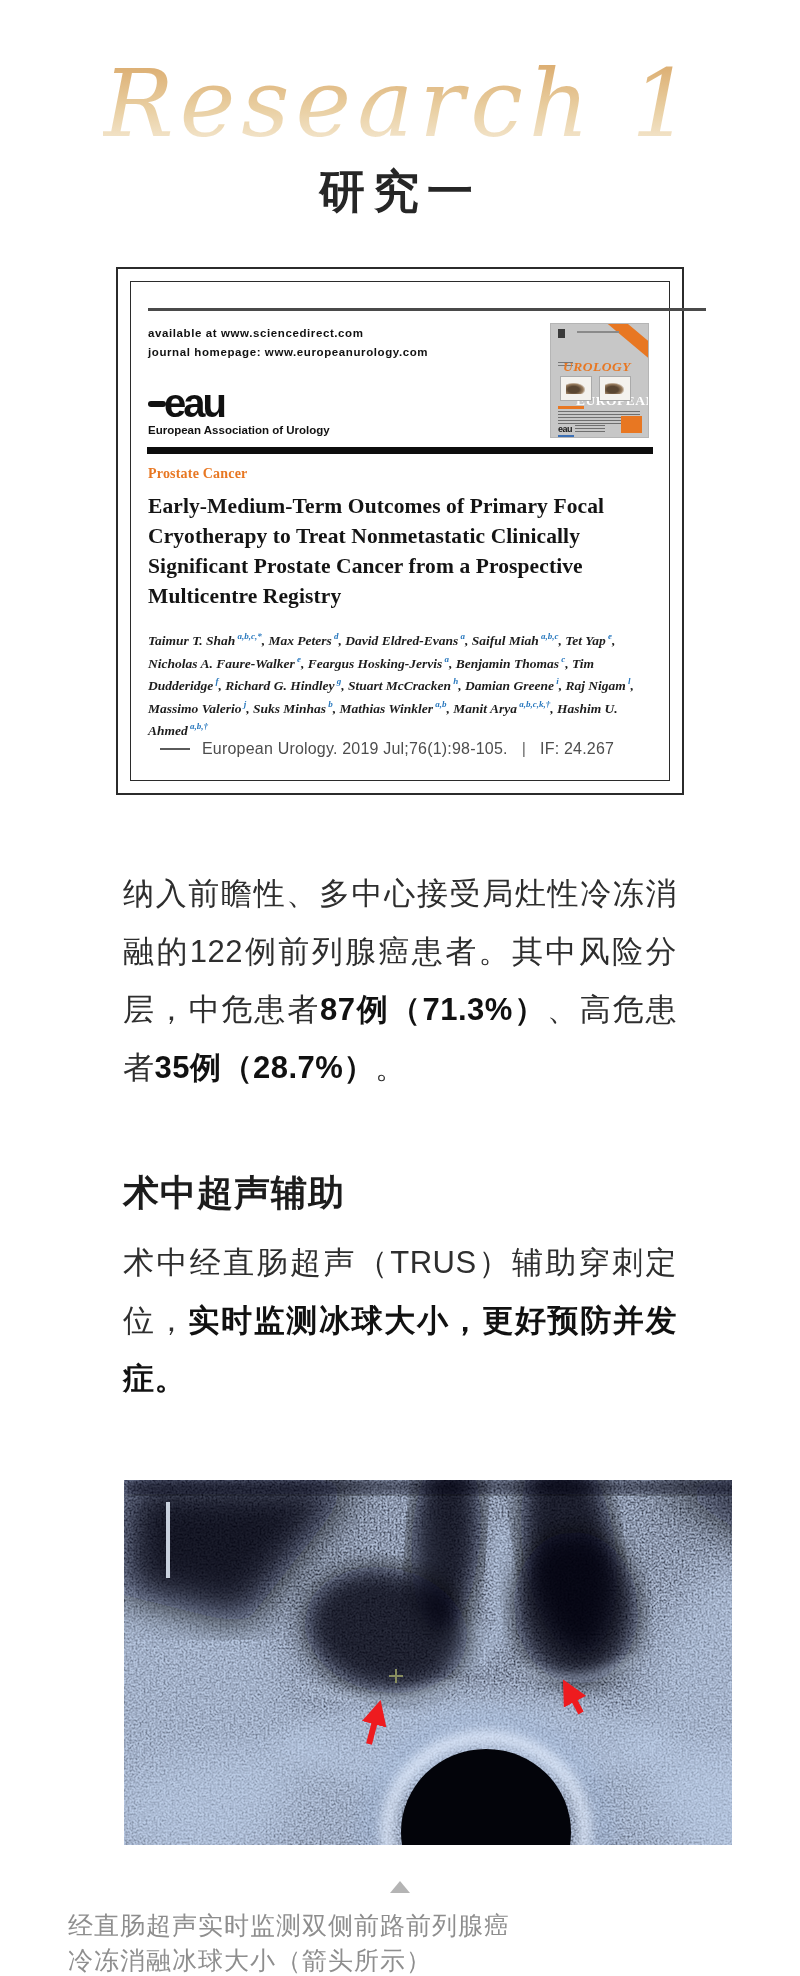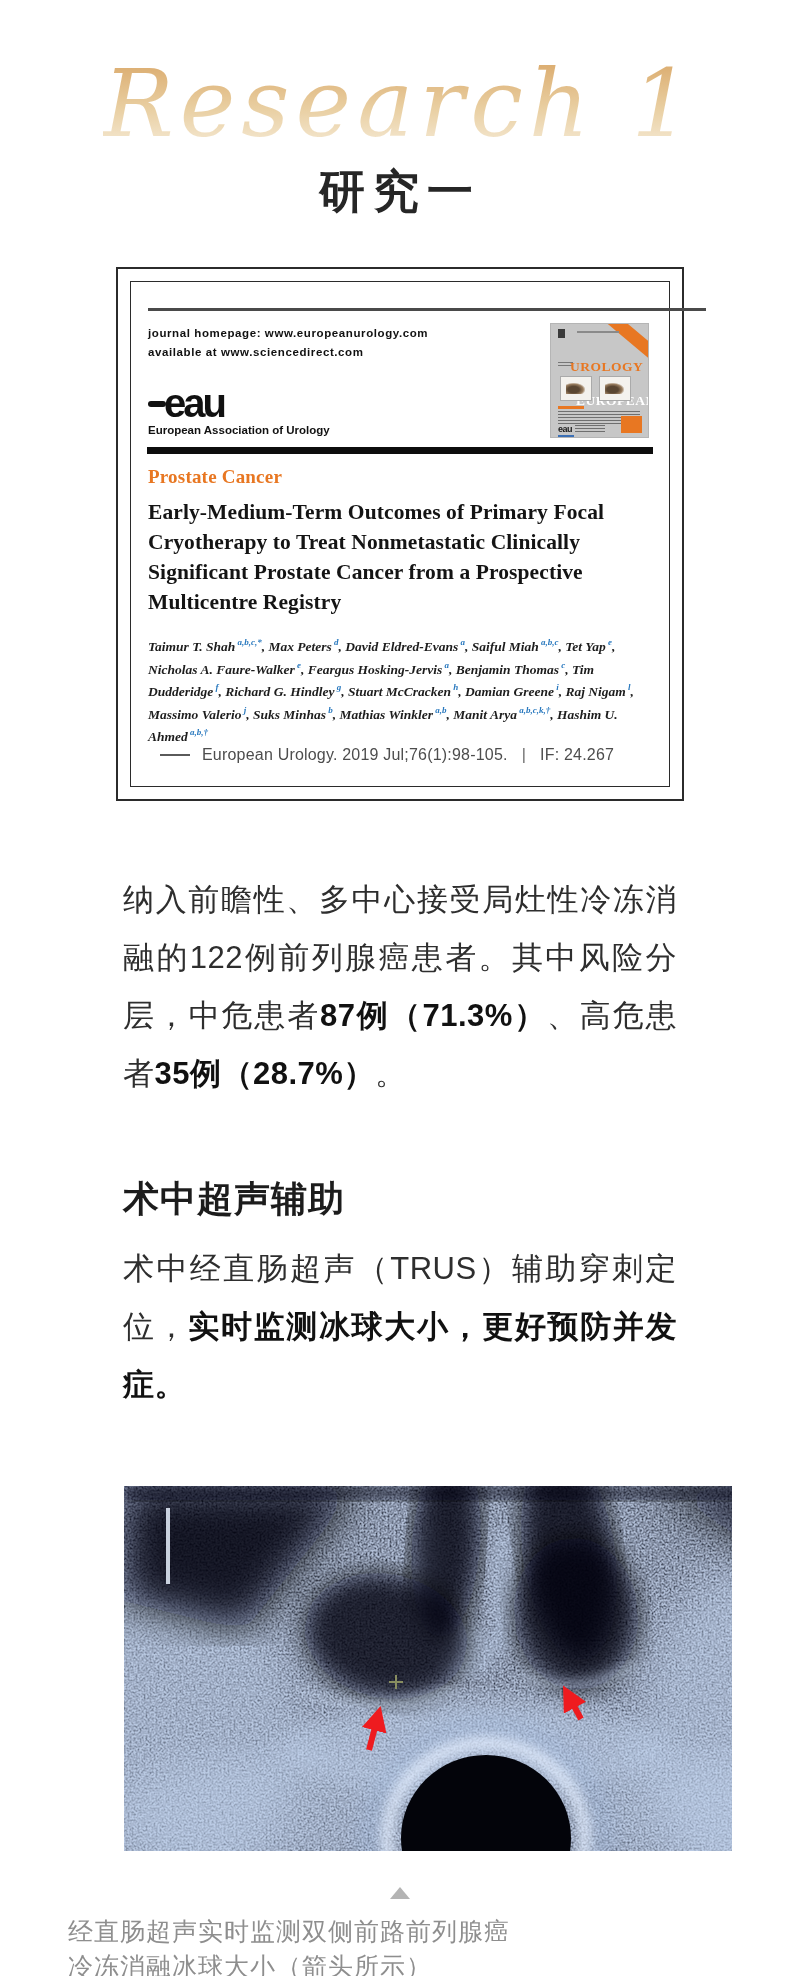--- a/index.html
+++ b/index.html
@@ -36,38 +36,38 @@
   .eau-word{ display:inline-block; font-weight:800; font-size:40px; line-height:34px; letter-spacing:-3px; color:#111; position:relative; padding-left:16px; }
   .eau-word::before{ content:""; position:absolute; left:0; top:15px; width:18px; height:6px; background:#111; border-radius:3px; }
   .eau-sub{ font-size:11.5px; font-weight:700; color:#111; margin-top:3px; }
 
   
   .cover{ width:97px; height:113px; background:#c7c7c7; position:relative; overflow:hidden; flex:none; margin-right:6px; box-shadow:0 0 0 1px #b5b5b5; }
   .ribbon{ position:absolute; top:7px; right:-18px; width:64px; height:13px; background:#e87722; transform:rotate(40deg); }
   .cov-glyph{ position:absolute; top:5px; left:7px; width:7px; height:9px; background:#3a3a3a; }
   .cov-topline{ position:absolute; top:7px; left:26px; width:42px; height:2px; background:#8a8a8a; }
   .cov-m1{ position:absolute; top:21px; left:25px; font-family:Liberation Serif, serif; font-weight:700; font-size:13.5px; letter-spacing:.5px; color:#ffffff;margin-top:48px; }
-  .cov-m2{ position:absolute; top:35px; left:19px; font-family:"Liberation Serif",serif; font-weight:700; font-size:13.5px; letter-spacing:.5px; color:#e87722; }
+  .cov-m2{ position:absolute; top:35px; left:12px; font-family:"Liberation Serif",serif; font-weight:700; font-size:13.5px; letter-spacing:.5px; color:#e87722;font-style:italic; }
   .cov-m2side{ position:absolute; top:38px; left:7px; width:15px; height:6px;
     background:repeating-linear-gradient(#777 0 1px,transparent 1px 3px); }
   .thumbs{ position:absolute; top:53px; left:10px; display:flex; gap:9px; }
   .thumb{ width:30px; height:23px; background:#f4f2ee; box-shadow:0 0 0 1px #aaa; position:relative; }
   .thumb::after{ content:""; position:absolute; left:5px; top:6px; width:19px; height:11px;
     background:radial-gradient(ellipse at 40% 60%,#5a4632 0 35%,#9c8062 60%,transparent 75%); }
   .cov-orange-line{ position:absolute; top:82px; left:7px; width:26px; height:3px; background:#e87722; }
   .cov-text{ position:absolute; top:87px; left:7px; width:82px; height:14px;
     background:repeating-linear-gradient(#6f6f6f 0 1px,transparent 1px 3px); }
   .cov-eau{ position:absolute; bottom:4px; left:7px; font-weight:800; font-size:9px; letter-spacing:-0.5px; color:#1a1a1a; line-height:8px; }
   .cov-eau-lines{ position:absolute; bottom:5px; left:24px; width:30px; height:7px;
     background:repeating-linear-gradient(#6f6f6f 0 1px,transparent 1px 3px); }
   .cov-if{ position:absolute; bottom:4px; right:6px; width:21px; height:17px; background:#e87722; }
   .cov-blue{ position:absolute; bottom:0px; left:7px; width:16px; height:2px; background:#3b6fb5; }
 
   .blackbar{ height:7px; background:#0d0d0d; margin:10px 1px 0 1px; }
-  .plabel{ margin-top:12px; font-family:"Liberation Serif",serif; font-weight:600; font-size:19px; color:#e87722; padding-left:2px; letter-spacing:.2px; }
+  .plabel{ margin-top:12px; font-family:"Liberation Serif",serif; font-weight:600; font-size:14px; color:#e87722; padding-left:2px; letter-spacing:.2px; }
   .jtitle{ margin-top:9px; padding-left:2px; max-width:640px;
     font-family:"Liberation Serif","DejaVu Serif",serif; font-weight:700;
     font-size:21.5px; line-height:30px; color:#141414; letter-spacing:.1px; }
   .jauthors{ margin-top:16px; padding-left:2px; max-width:620px;
     font-family:"Liberation Serif","DejaVu Serif",serif; font-style:italic; font-weight:600;
     font-size:13.5px; line-height:19px; color:#1d1d1d; }
   .jauthors sup{ color:#2878be; font-size:9px; font-weight:600; }
   .jcite{ padding-left:14px; display:flex; align-items:center; gap:12px;
     font-size:16px; color:#4d4d4d; letter-spacing:.2px; }
   .dash{ display:inline-block; width:30px; height:2px; background:#5a5a5a; flex:none; }
@@ -99,22 +99,22 @@
     <div class="script-title">Research 1</div>
     <div class="cn-title">研究一</div>
   </div>
 
   <div class="card-outer">
     <div class="card-inner">
       <div class="topline"></div>
 
       <div class="jhead">
         <div class="jhead-left">
+          <div class="avail">available at www.sciencedirect.com</div>
           <div class="avail">journal homepage: www.europeanurology.com</div>
-          <div class="avail">available at www.sciencedirect.com</div>
           <div class="eau-big">
             <span class="eau-word">eau</span>
             <div class="eau-sub">European Association of Urology</div>
           </div>
         </div>
 
         <div class="cover">
           <div class="ribbon"></div>
           <div class="cov-glyph"></div>
           <div class="cov-topline"></div>

